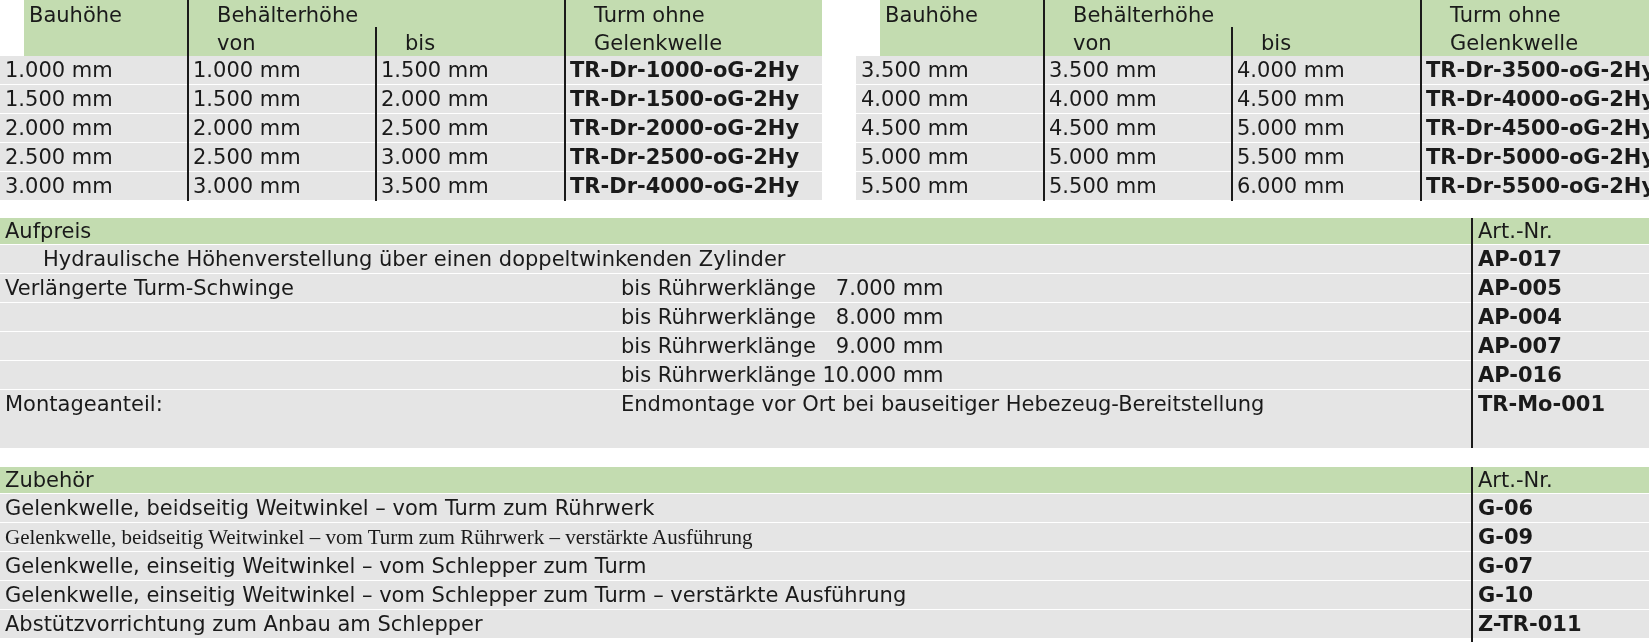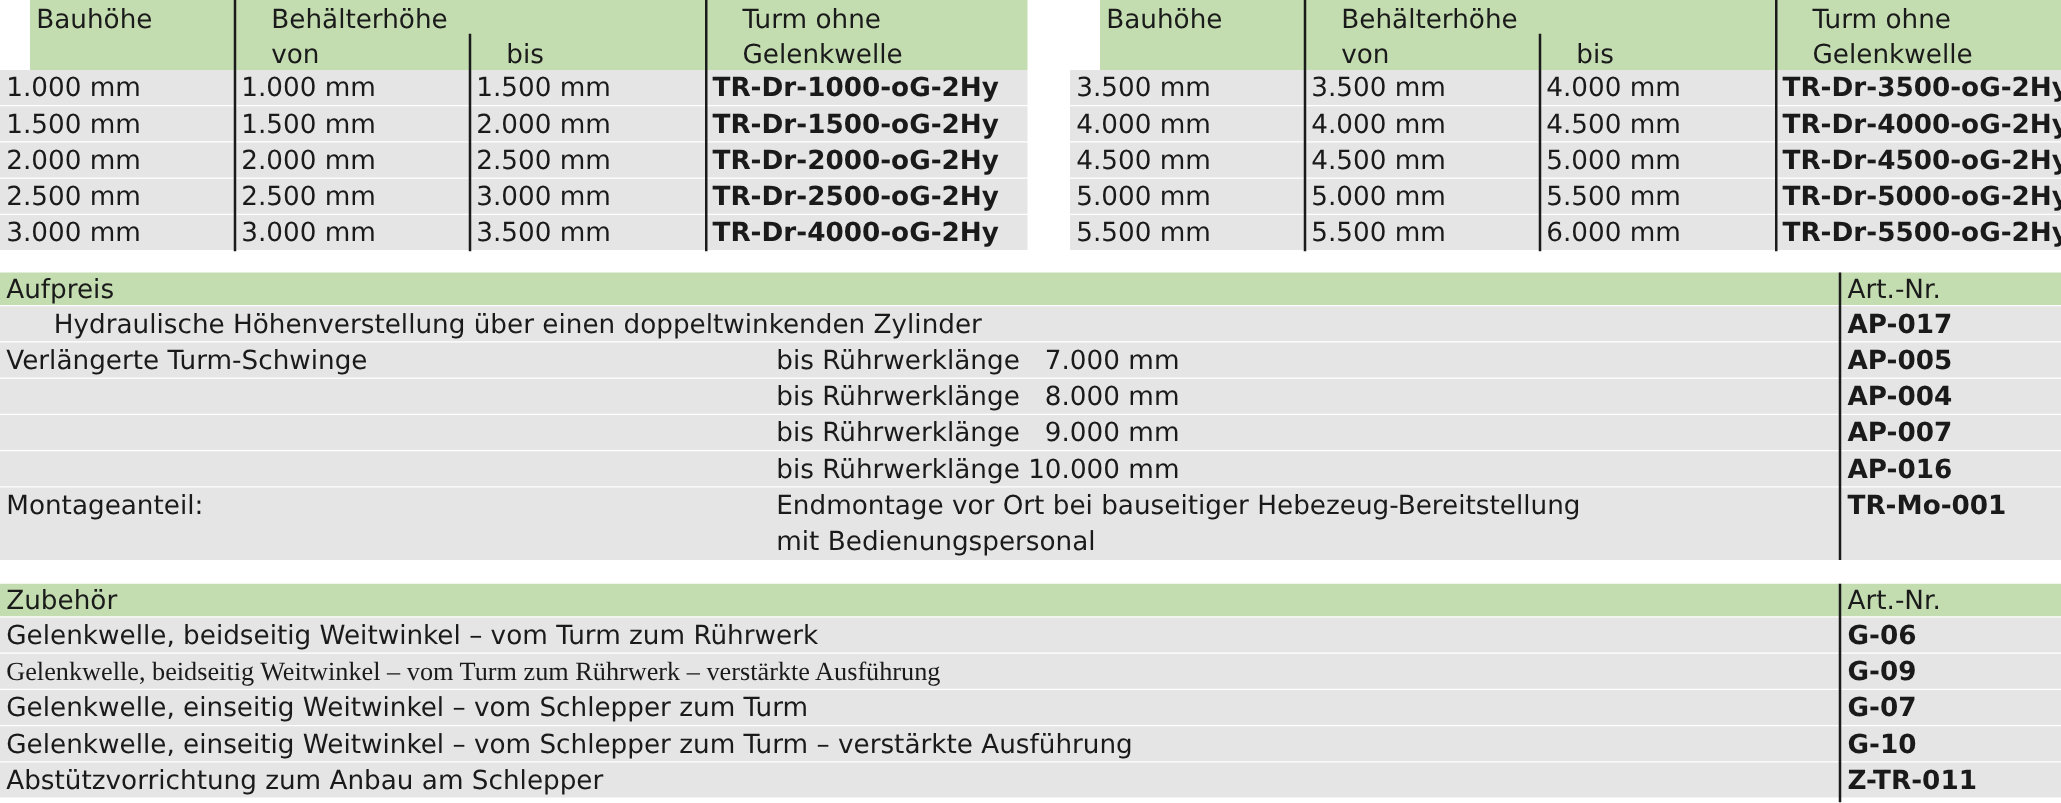--- a/index.html
+++ b/index.html
@@ -140,21 +140,20 @@
     <div class="cell" style="left:616px; white-space:pre;">bis Rührwerklänge   9.000 mm</div>
     <div class="cell b" style="left:1473px;">AP-007</div>
   </div>
   <div class="sec-row row" style="top:143px;">
     <div class="cell" style="left:616px; white-space:pre;">bis Rührwerklänge 10.000 mm</div>
     <div class="cell b" style="left:1473px;">AP-016</div>
   </div>
   <div class="sec-row row" style="top:172px; height:58px;">
     <div class="cell" style="left:0;">Montageanteil:</div>
     <div class="cell" style="left:616px;">Endmontage vor Ort bei bauseitiger Hebezeug-Bereitstellung</div>
-    <div class="cell" style="left:616px; top:29px;">mit Bedienungspersonal</div>
     <div class="cell b" style="left:1473px;">TR-Mo-001</div>
   </div>
   <div class="vline" style="left:1471px; top:0; height:230px;"></div>
 </div>
 
 <div class="sec" style="top:467px; height:175px;">
   <div class="sec-hdr hdr" style="top:0;">
     <div class="cell" style="left:0; top:-1px;">Zubehör</div>
     <div class="cell" style="left:1473px; top:-1px;">Art.-Nr.</div>
   </div>

